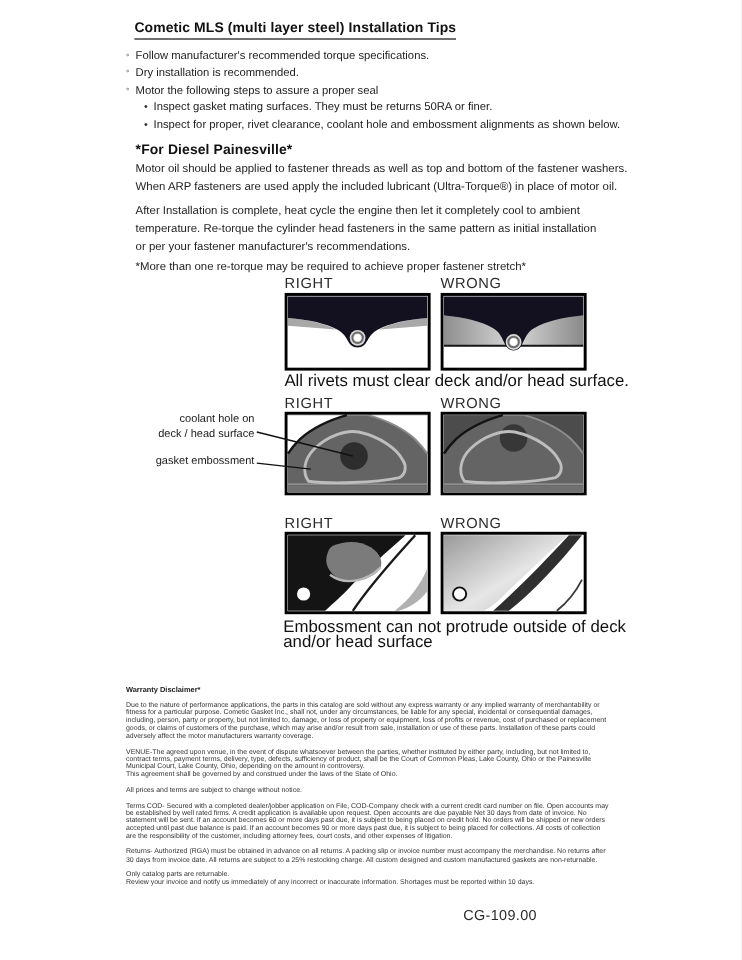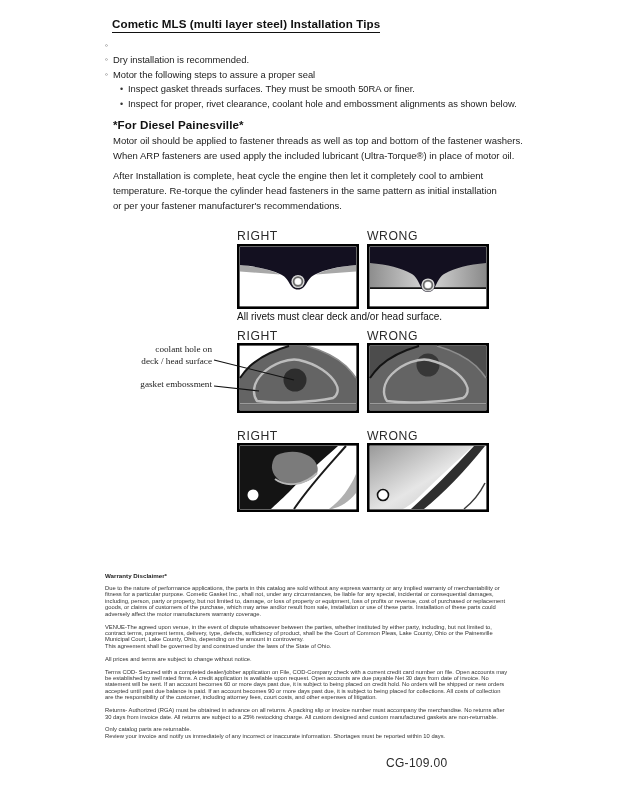--- a/index.html
+++ b/index.html
@@ -13,63 +13,65 @@
     left:112px;top:17px;font-size:11.6px;font-weight:bold;color:#111;
     border-bottom:1.6px solid #111;padding-bottom:2px;display:inline-block;letter-spacing:.1px;
   }
   .bullets{left:105px;top:39px;font-size:9.4px;line-height:14.4px;color:#222;}
   .brow{display:flex;}
   .bmark{width:8px;text-align:left;color:#333;font-size:8px;line-height:14.4px;}
   .sub .bmark{margin-left:15px;font-size:9px;}
   .heading{left:113px;top:118px;font-size:11.6px;font-weight:bold;color:#111;letter-spacing:.1px;}
   .para{left:113px;font-size:9.5px;line-height:15px;color:#222;white-space:pre-line;}
   .dglabel{width:122px;text-align:left;font-size:12.2px;letter-spacing:.6px;color:#2a2a2a;}
-  .caption{font-size:10px;color:#111;white-space:pre-line;line-height:12px;}
-  .callout{left:108px;width:104px;text-align:right;font-size:9.2px;line-height:11.5px;color:#1a1a1a;white-space:pre-line;font-family:Liberation Serif, serif;}
+  .caption{font-size:14px;color:#111;white-space:pre-line;line-height:12px;}
+  .callout{left:108px;width:104px;text-align:right;font-size:9.2px;line-height:11.5px;color:#1a1a1a;white-space:pre-line;}
   .warranty{left:105px;top:572px;width:500px;color:#333;}
   .warranty h4{margin:0 0 6px 0;font-size:6.2px;color:#222;}
   .warranty p{margin:0 0 6.5px 0;font-size:5.8px;line-height:6.4px;white-space:pre-line;}
   .footer{left:386px;top:756px;font-size:12px;color:#2b2b2b;letter-spacing:.3px;text-align:center;}
   svg{display:block;}
 </style>
 </head>
 <body>
 
 <div id="page">
 
   <div class="abs title">Cometic MLS (multi layer steel) Installation Tips</div>
 
   <div class="abs bullets">
     <div class="brow">
       <span class="bmark">◦</span>
+      <span>Follow manufacturer's recommended torque specifications.</span>
     </div>
     <div class="brow">
       <span class="bmark">◦</span>
       <span>Dry installation is recommended.</span>
     </div>
     <div class="brow">
       <span class="bmark">◦</span>
       <span>Motor the following steps to assure a proper seal</span>
     </div>
     <div class="brow sub">
       <span class="bmark">•</span>
-      <span>Inspect gasket threads surfaces.  They must be smooth 50RA or finer.</span>
+      <span>Inspect gasket mating surfaces.  They must be returns 50RA or finer.</span>
     </div>
     <div class="brow sub">
       <span class="bmark">•</span>
       <span>Inspect for proper, rivet clearance, coolant hole and embossment alignments as shown below.</span>
     </div>
   </div>
 
   <div class="abs heading">*For Diesel Painesville*</div>
   <div class="abs para" style="top:168px;">After Installation is complete, heat cycle the engine then let it completely cool to ambient
 temperature. Re-torque the cylinder head fasteners in the same pattern as initial installation
 or per your fastener manufacturer's recommendations.</div>
   <div class="abs para" style="top:133px;">Motor oil should be applied to fastener threads as well as top and bottom of the fastener washers.
 When ARP fasteners are used apply the included lubricant (Ultra-Torque®) in place of motor oil.</div>
+  <div class="abs para" style="top:215px;">*More than one re-torque may be required to achieve proper fastener stretch*</div>
 
   <div class="abs dglabel" style="left:237px;top:229px;">RIGHT</div>
   <div class="abs dglabel" style="left:367px;top:229px;">WRONG</div>
 
   <svg class="abs" style="left:237px;top:244px;" width="122" height="65" viewBox="0 0 122 65">
     <rect x="1.3" y="1.3" width="119.4" height="62.4" fill="#ffffff" stroke="#000" stroke-width="2.6"></rect>
     <path d="M3,21 C20,22.5 33,25.5 43,30.5 L3,27.5 Z" fill="#a8a8a8"></path>
     <path d="M119,21 C102,22.5 89,25.5 79,30.5 L119,27.5 Z" fill="#a8a8a8"></path>
     <path d="M3,3 H119 V21 C101,22.5 88,25.5 78,30.5 C68,35.5 70,45.5 61,45.5 C52,45.5 54,35.5 44,30.5 C34,25.5 21,22.5 3,21 Z" fill="#131020"></path>
     <g>
@@ -160,20 +162,22 @@
           <stop offset="1" stop-color="#bdbdbd"></stop>
       </linearGradient>
     </defs>
     <rect x="1.3" y="1.3" width="119.4" height="66.4" fill="#ffffff" stroke="#000" stroke-width="2.6"></rect>
     <path d="M3,3 H106 C88,20 68,38 53,53 C45,61 40,64 36,66 L3,66 Z" fill="url(#g3)"></path>
     <path d="M44,66 C64,48 86,26 107,3 L118,3 C98,28 76,51 57,66 Z" fill="#2f2f2f"></path>
     <path d="M97,66 C107,58 114,48 118,40" fill="none" stroke="#3a3a3a" stroke-width="1.5"></path>
     <circle cx="16" cy="52" r="5.5" fill="#ffffff" stroke="#111" stroke-width="1.6"></circle>
   </svg>
 
+  <div class="abs caption" style="left:236px;top:516px;">Embossment can not protrude outside of deck
+and/or head surface</div>
 
   <div class="abs warranty">
     <h4>Warranty Disclaimer*</h4>
     <p>Due to the nature of performance applications, the parts in this catalog are sold without any express warranty or any implied warranty of merchantability or
 fitness for a particular purpose.  Cometic Gasket Inc., shall not, under any circumstances, be liable for any special, incidental or consequential damages,
 including, person, party or property, but not limited to, damage, or loss of property or equipment, loss of profits or revenue, cost of purchased or replacement
 goods, or claims of customers of the purchase, which may arise and/or result from sale, installation or use of these parts.  Installation of these parts could
 adversely affect the motor manufacturers warranty coverage.</p>
     <p>VENUE-The agreed upon venue, in the event of dispute whatsoever between the parties, whether instituted by either party, including, but not limited to,
 contract terms, payment terms, delivery, type, defects, sufficiency of product, shall be the Court of Common Pleas, Lake County, Ohio or the Painesville

